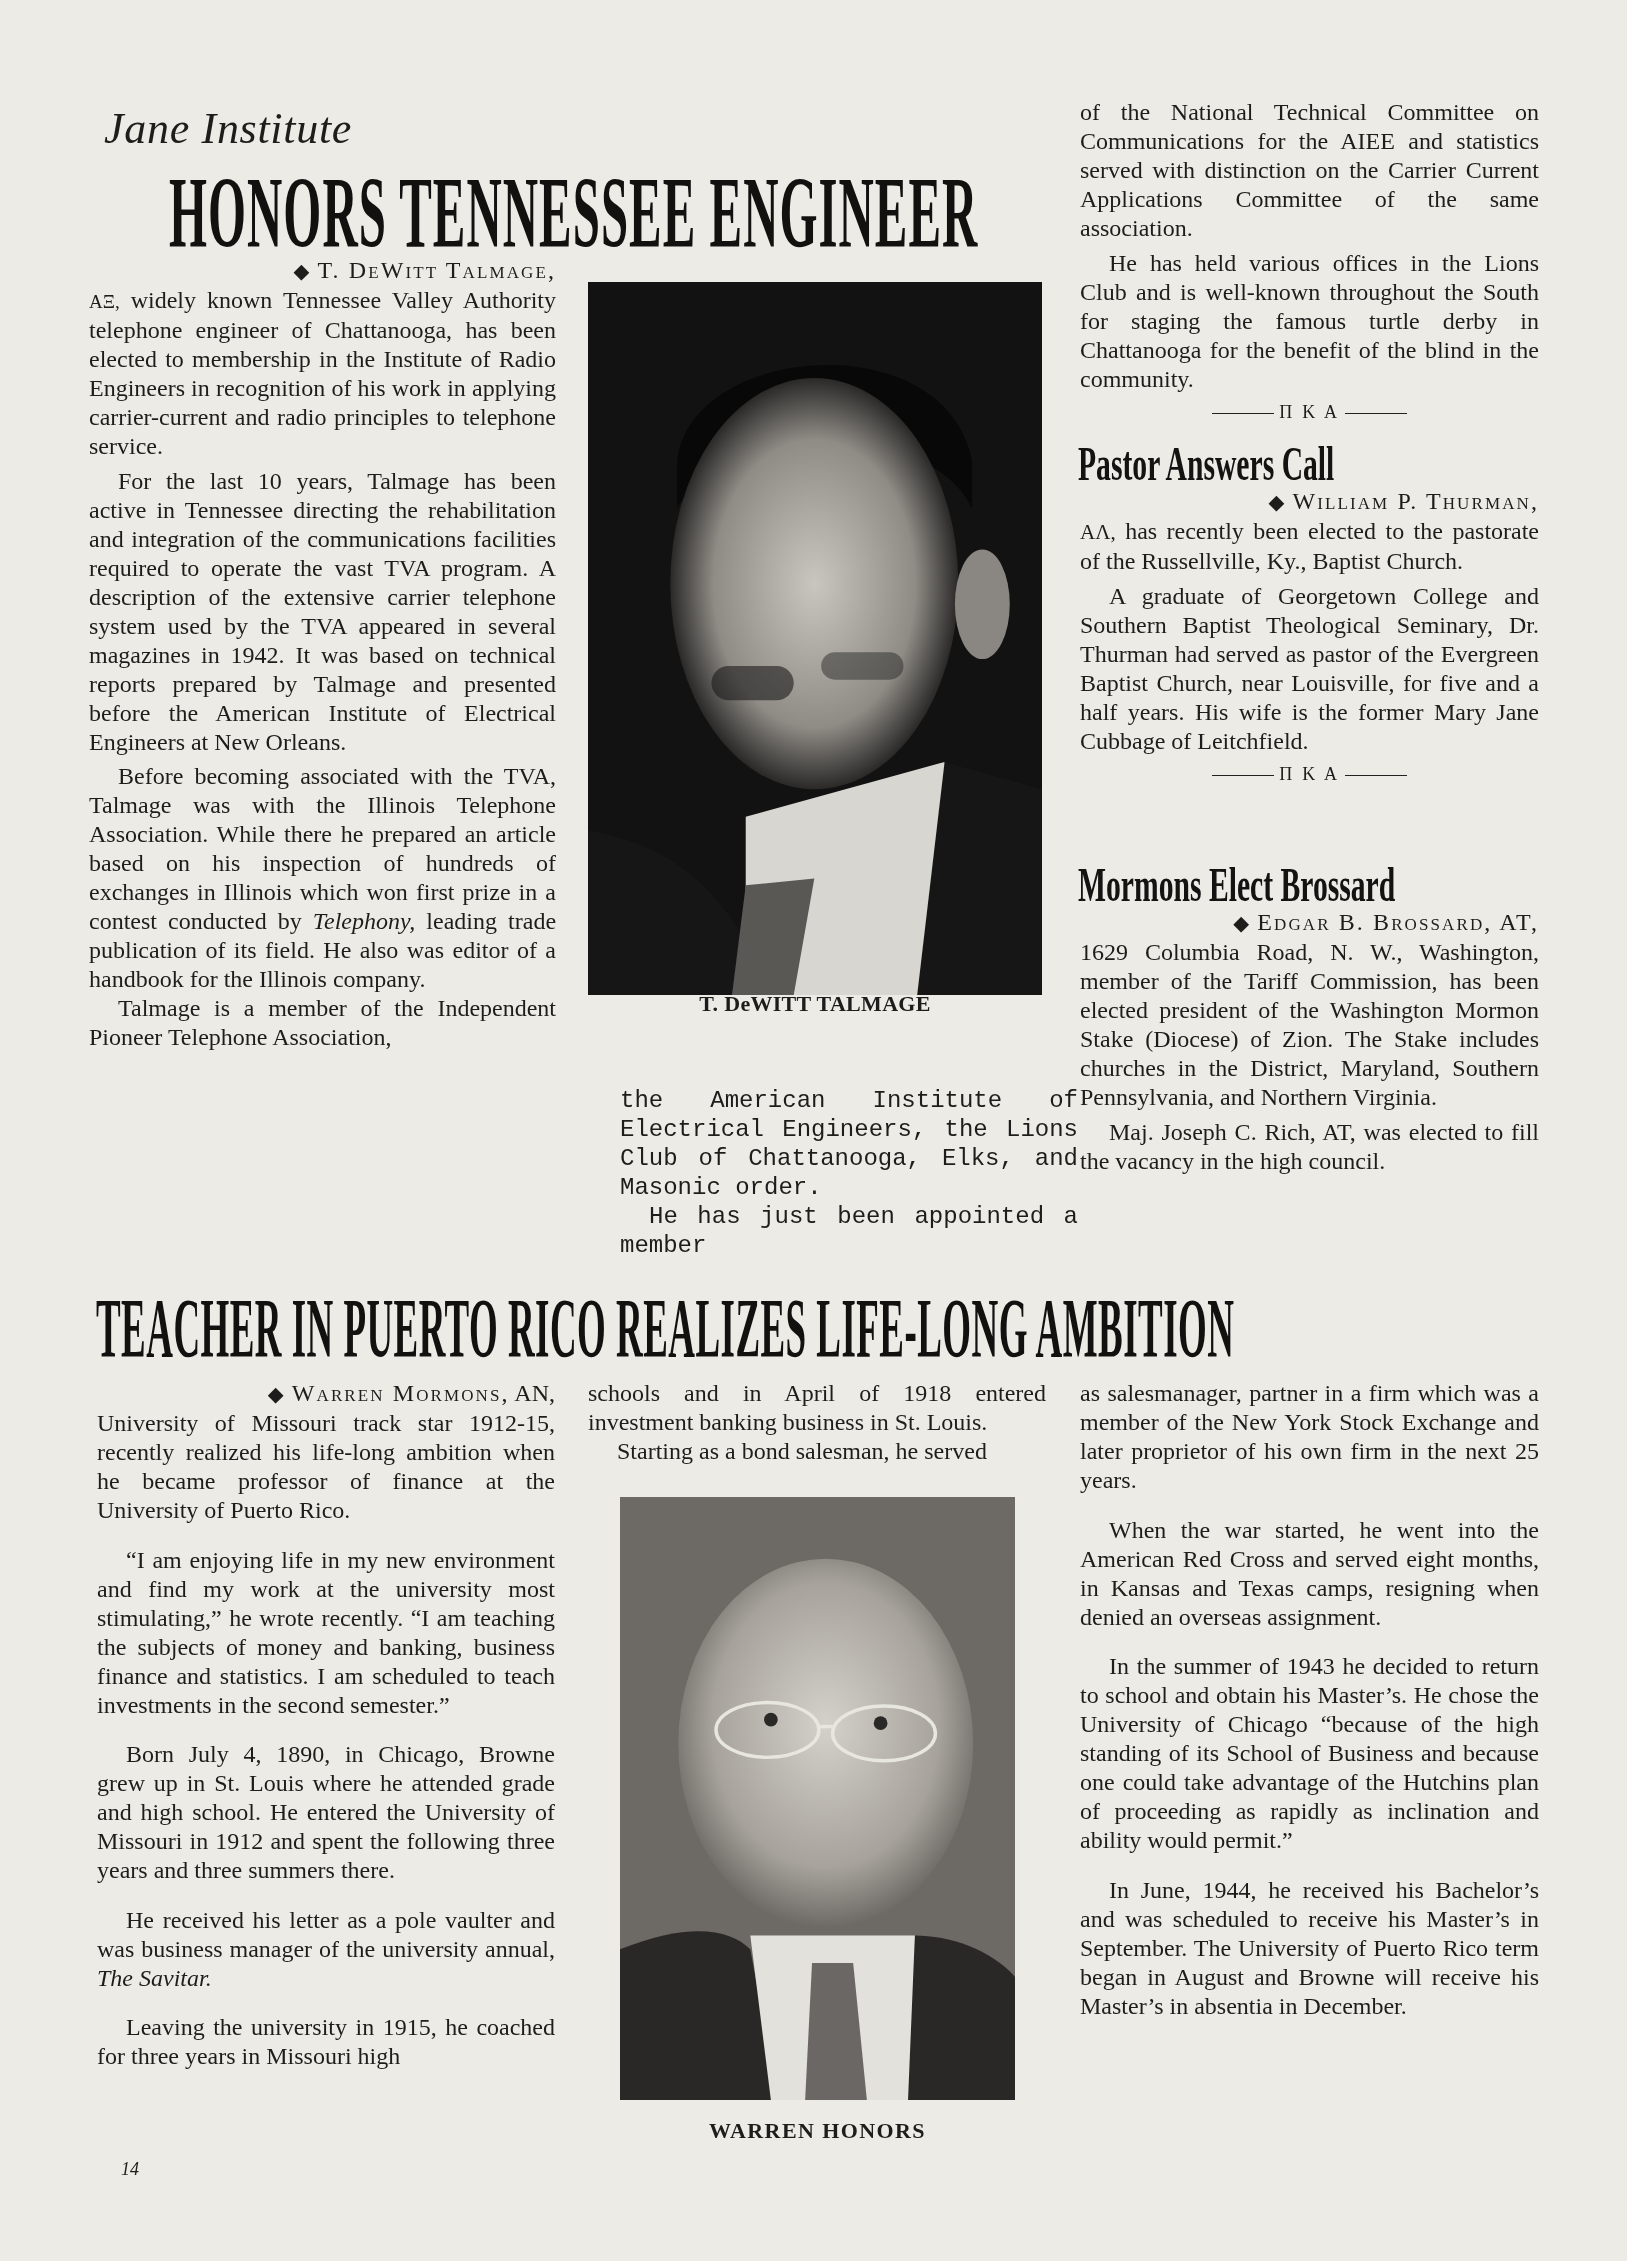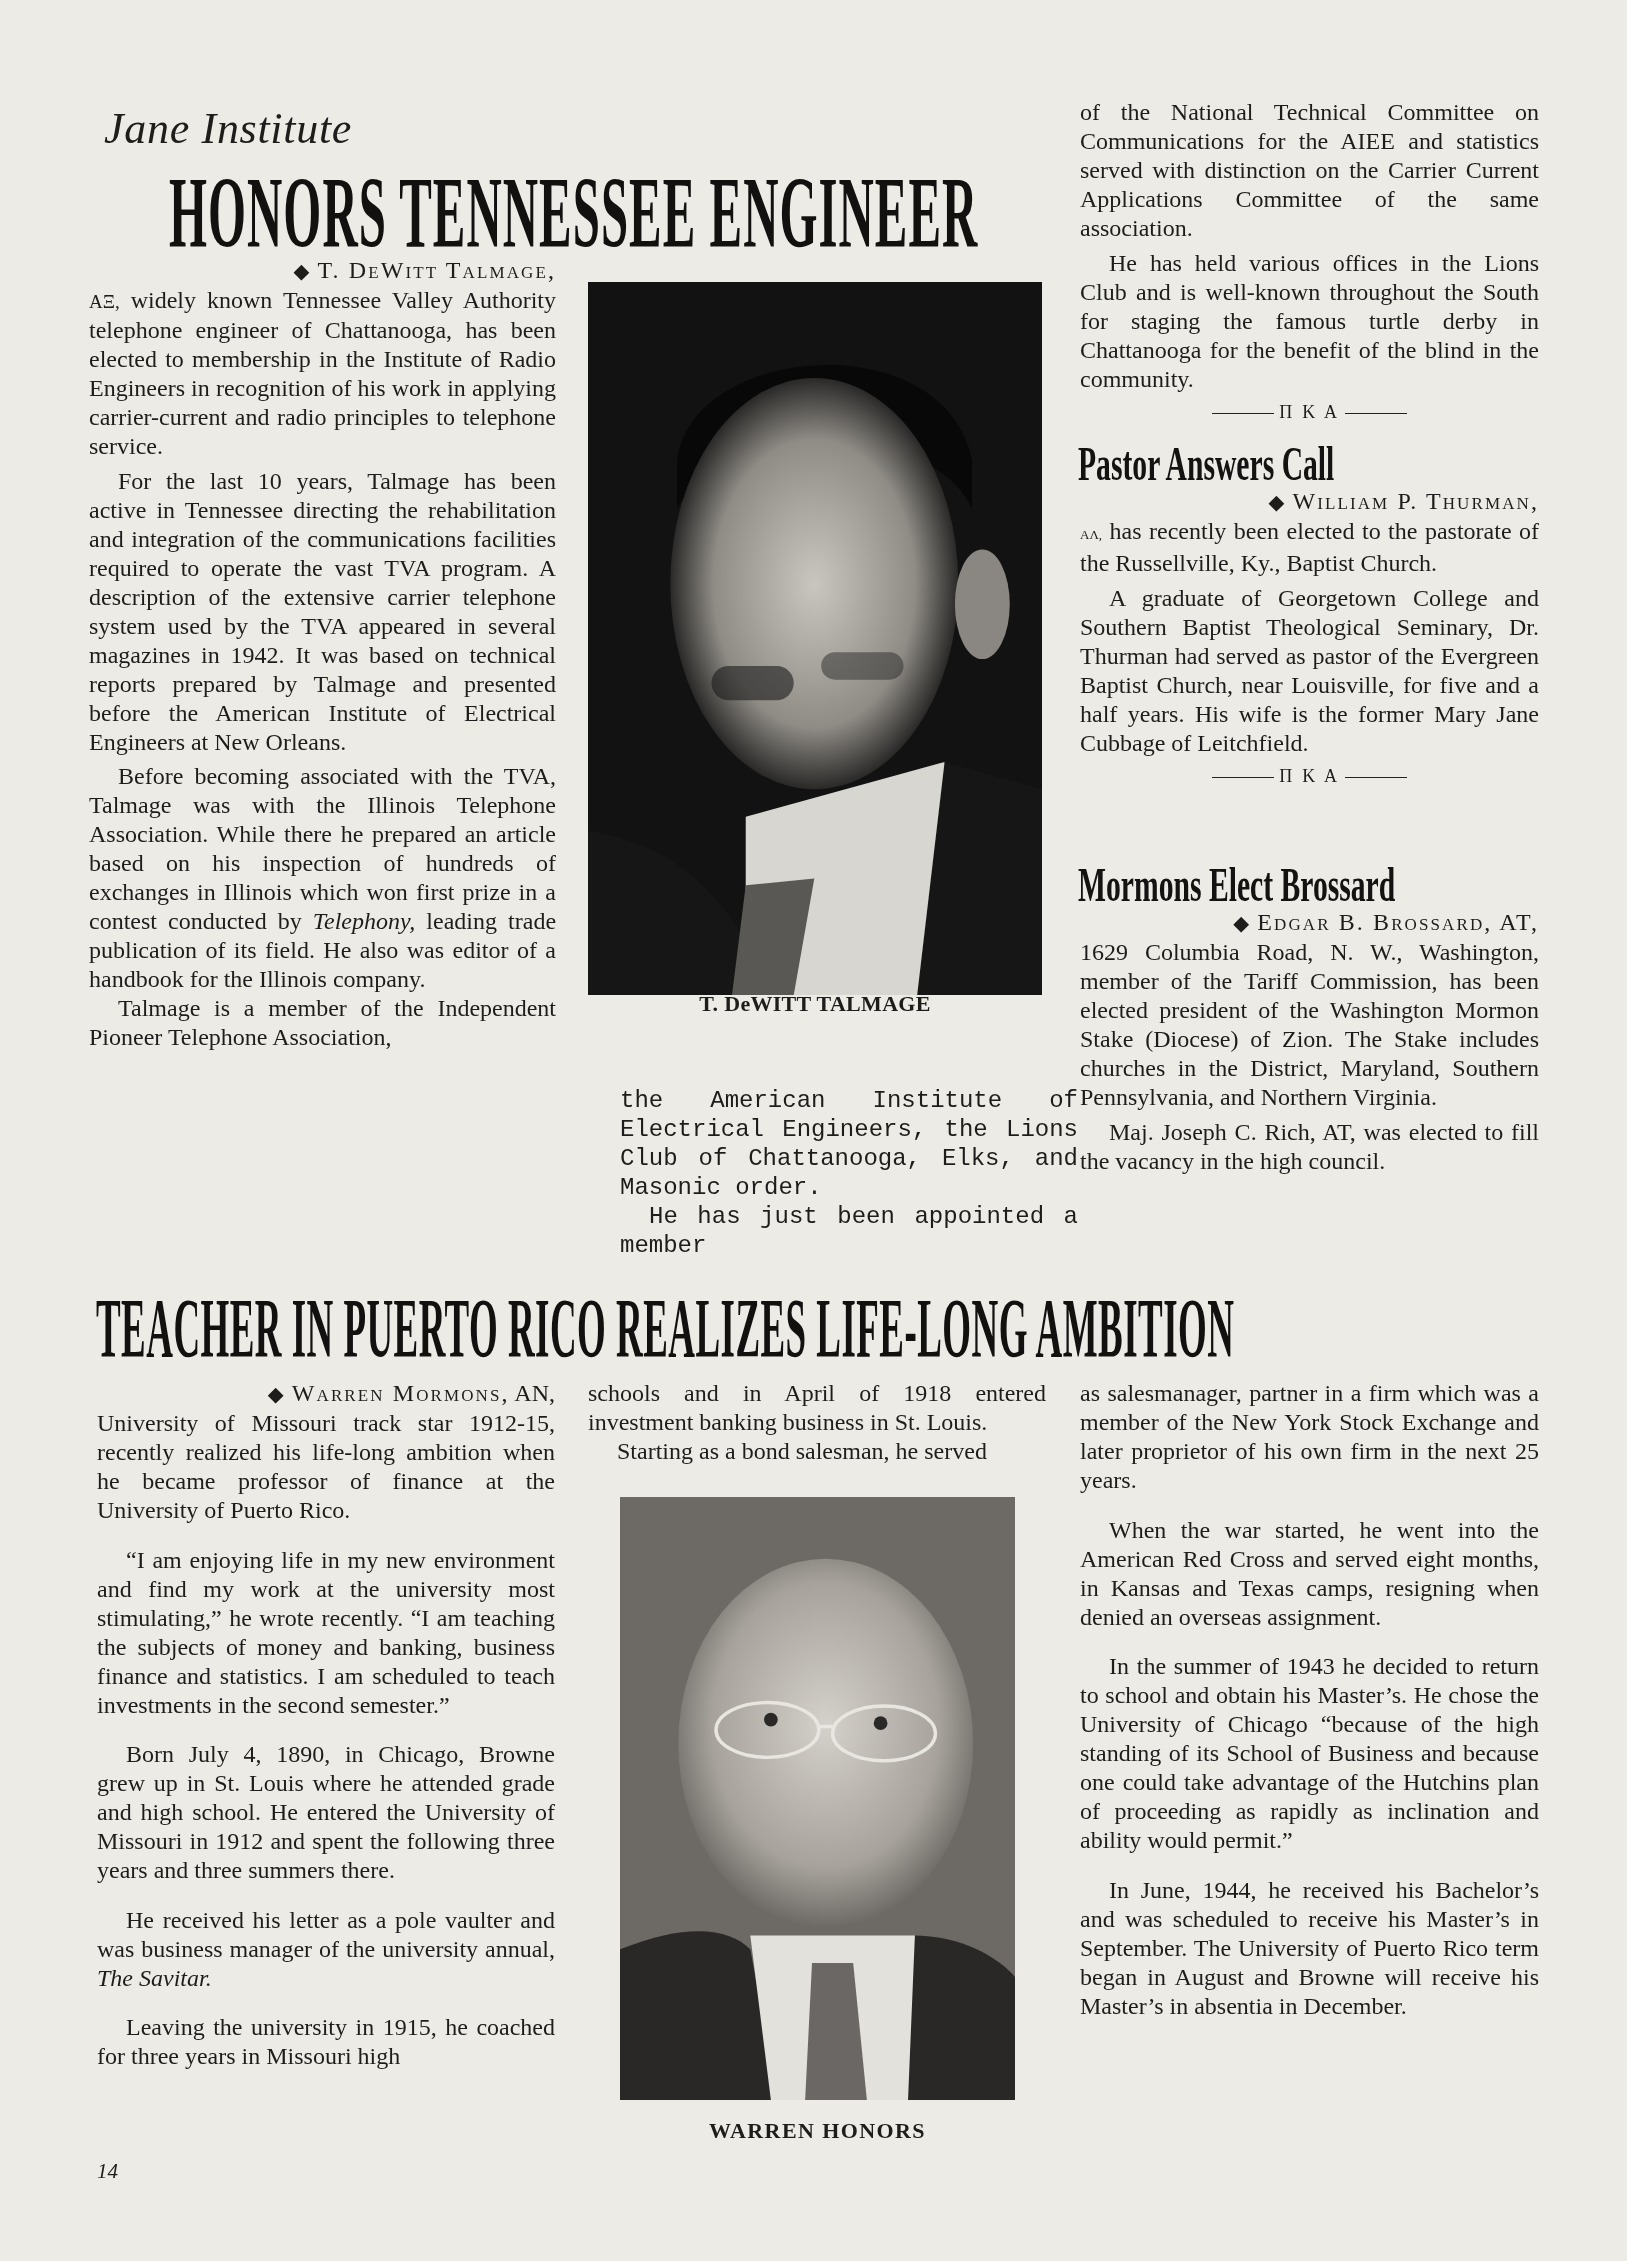--- a/index.html
+++ b/index.html
@@ -57,21 +57,21 @@
     font-weight: bold;
     font-size: 22px;
     text-align: center;
     letter-spacing: 0.3px;
   }
   .photo {
     background: #141414;
     overflow: hidden;
   }
   .photo svg { display: block; width: 100%; height: 100%; }
-  .page-num { font-style: italic; font-size: 21px; }
+  .page-num { font-style: italic; font-size: 18px; margin-left: 24px; }
 </style>
 </head>
 <body>
 
 <div class="abs kicker" style="left:104px; top:103px;">Jane Institute</div>
 
 <div class="abs headline" style="left:169px; top:154px; font-size:66px; transform:scaleX(0.74) scaleY(1.55); letter-spacing:1.4px;">HONORS TENNESSEE ENGINEER</div>
 
 <div class="abs body-text" style="left:89px; top:256px; width:467px;">
   <p class="lead">
@@ -126,21 +126,21 @@
   </div>
 </div>
 
 <div class="abs subhead" style="left:1078px; top:436px; font-size:38px; transform:scaleX(0.78) scaleY(1.25);">Pastor Answers Call</div>
 
 <div class="abs body-text" style="left:1080px; top:487px; width:459px;">
   <p class="lead">
     <span class="lead-line">
       <span class="diamond">◆</span><span class="smallcaps">William P. Thurman,</span>
     </span>
-    <span style="font-size:13px;">AΛ,</span>
+    <span style="font-size:21px;">AΛ,</span>
     <span>has recently been elected to the pastorate of the Russellville, Ky., Baptist Church.</span>
   </p>
   <p class="gap">A graduate of Georgetown College and Southern Baptist Theological Seminary, Dr. Thurman had served as pastor of the Evergreen Baptist Church, near Louisville, for five and a half years. His wife is the former Mary Jane Cubbage of Leitchfield.</p>
   <div class="divider">
     <span class="rule"></span><span>Π K A</span><span class="rule"></span>
   </div>
 </div>
 
 <div class="abs subhead" style="left:1078px; top:857px; font-size:38px; transform:scaleX(0.78) scaleY(1.25);">Mormons Elect Brossard</div>
 

